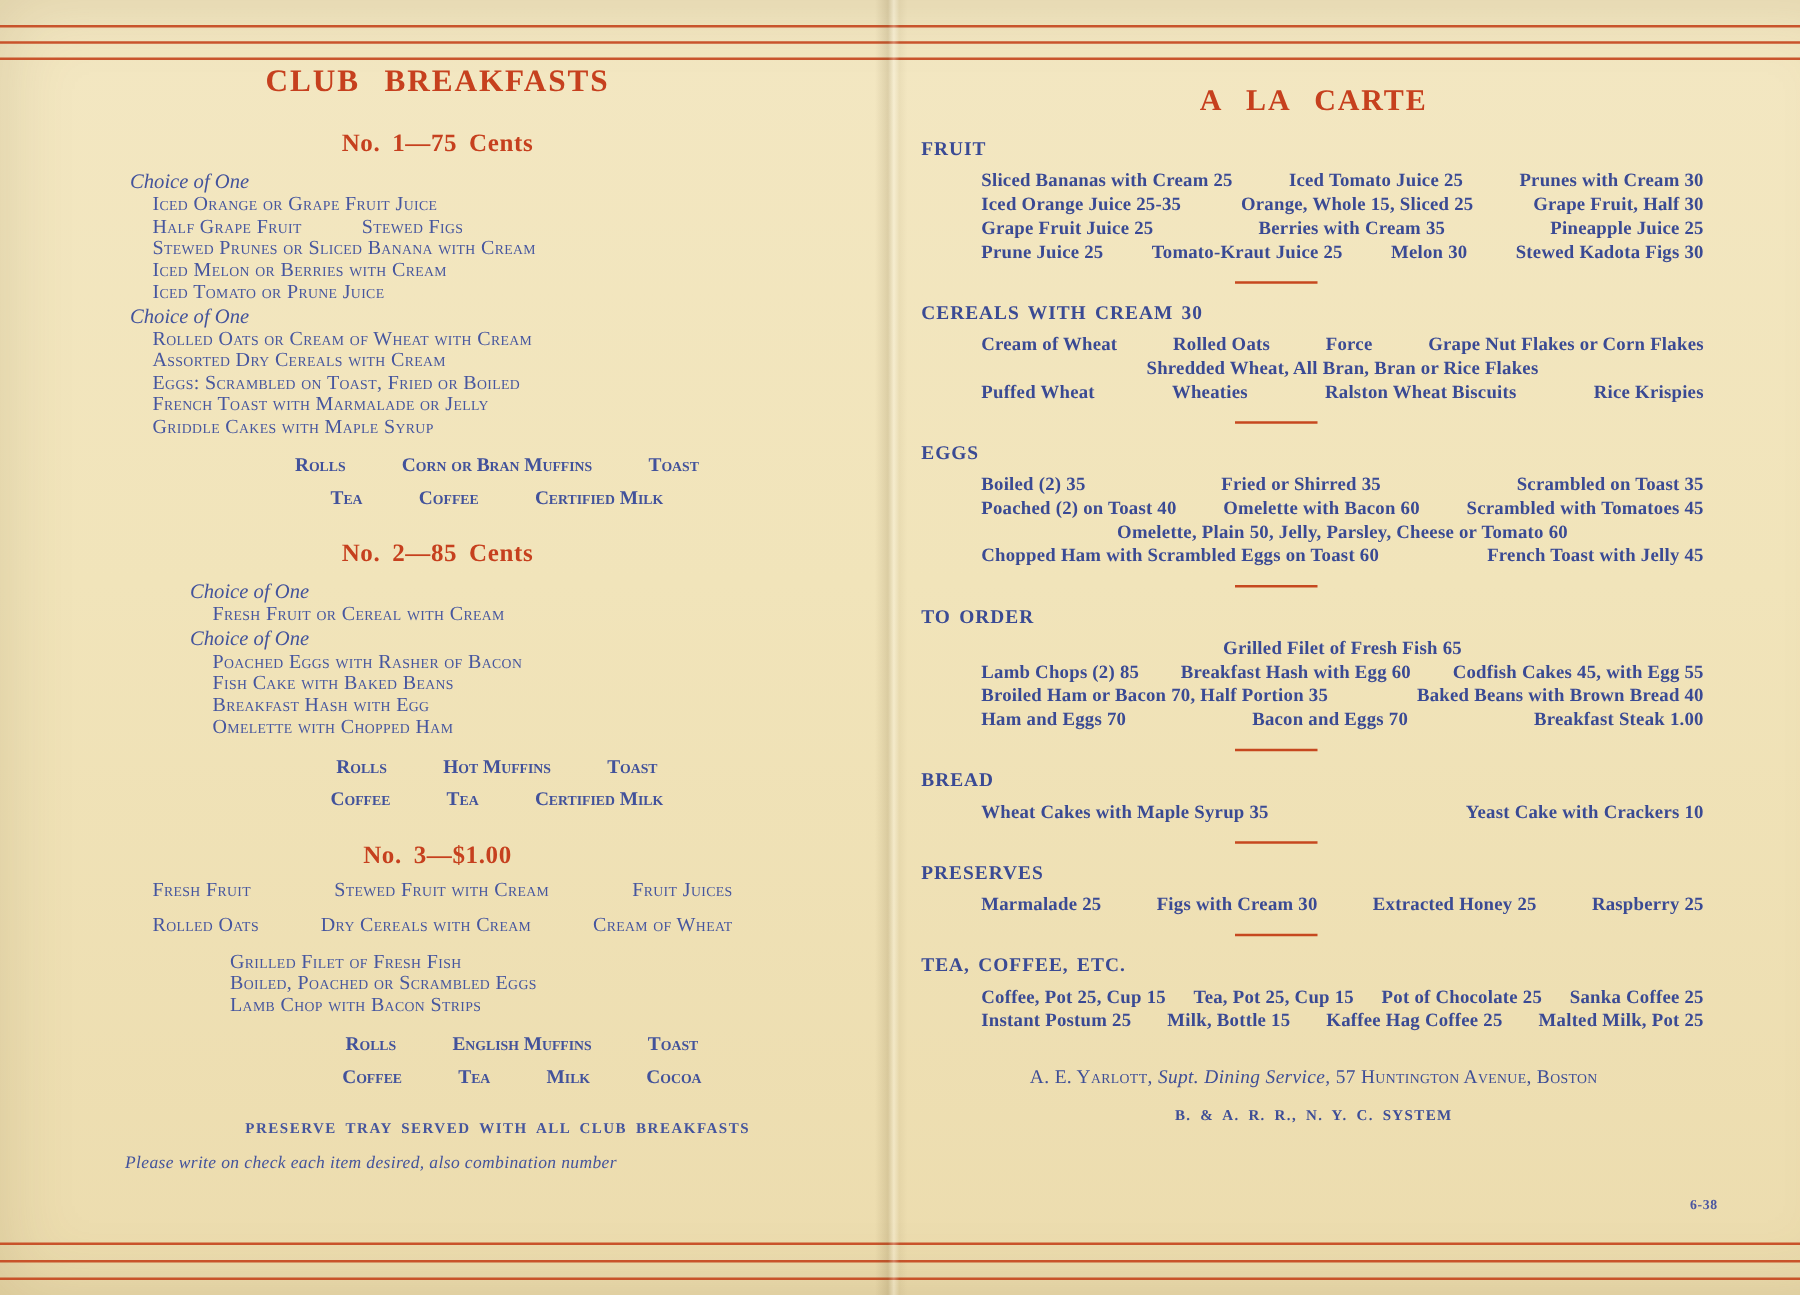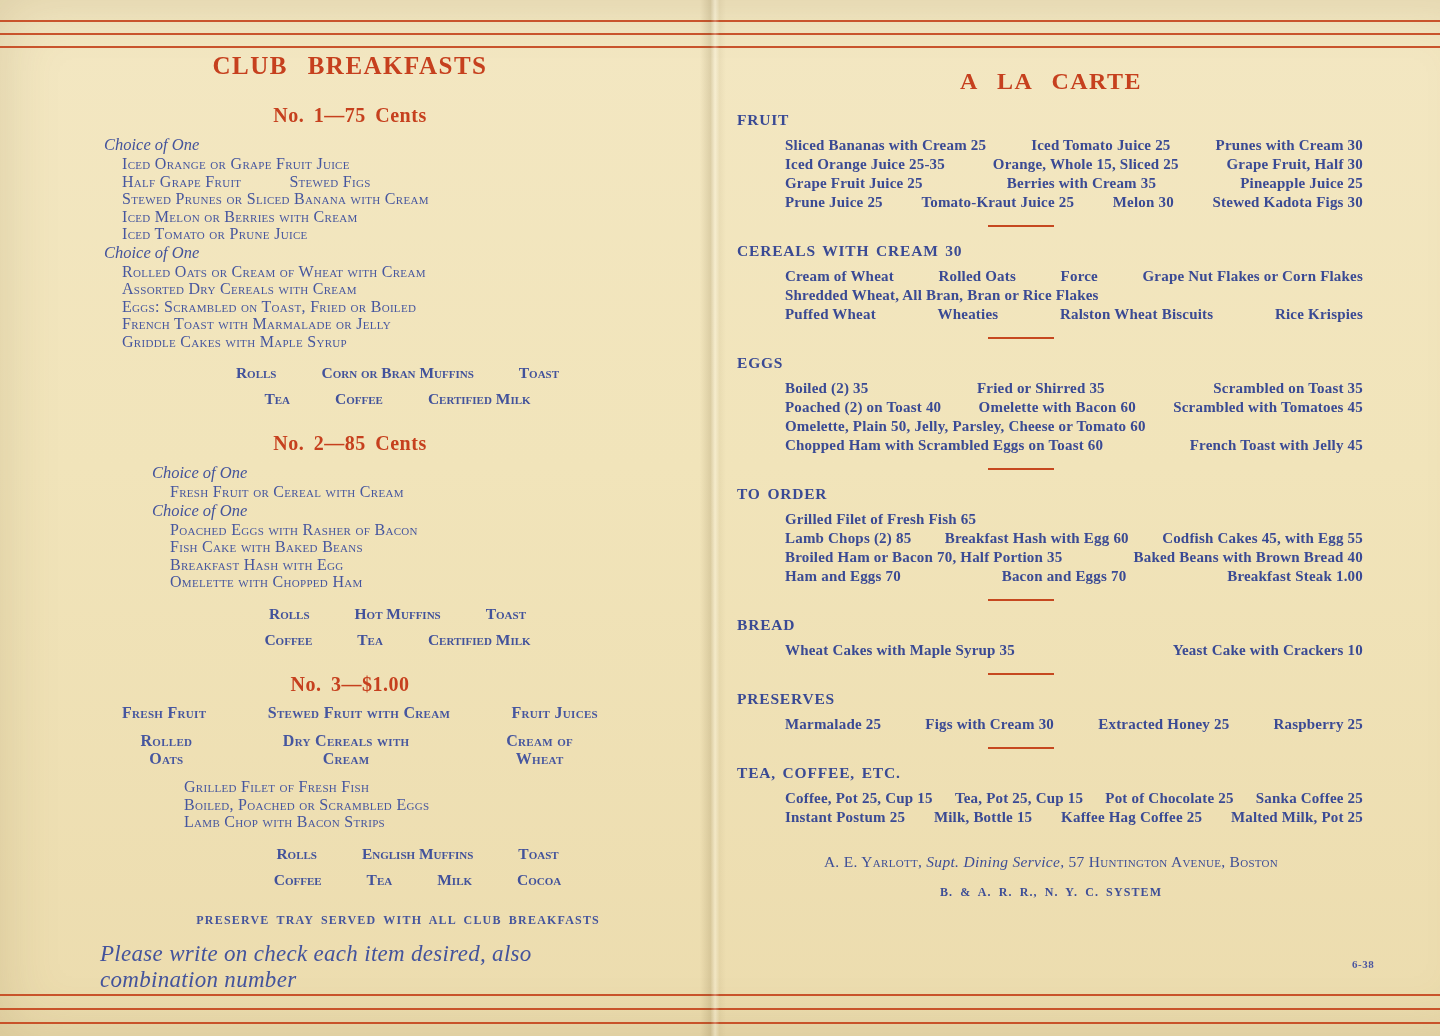--- a/index.html
+++ b/index.html
@@ -44,56 +44,56 @@
   .group-label { font-style:italic; font-size:16.5px; color:#43539c; margin-left:4px; }
   .group-label:empty { display:none; }
   .line {
     display:flex; gap:48px; margin-left:22px;
     font-variant:small-caps; font-size:16px; line-height:17.5px;
     letter-spacing:.3px; color:#46569f;text-align:center;
   }
   .combo:nth-child(2) .group { margin-left:48px; }
   .combo:nth-child(3) .group:nth-child(1) { margin-top:6px; }
   .combo:nth-child(3) .group:nth-child(1) .line {
-    margin-left:22px; margin-right:2px; justify-content:space-between; margin-bottom:11px;font-weight:bold;
+    margin-left:22px; margin-right:14px; justify-content:space-between; margin-bottom:11px;
   }
   .combo:nth-child(3) .group:nth-child(2) { margin-left:62px; }
   .accs { margin-top:14px; margin-left:95px; }
   .combo:nth-child(3) .accs { margin-left:135px; }
   .acc-line {
     display:flex; justify-content:center; gap:45px; margin-top:8px;
     font-variant:small-caps; font-size:15.5px; font-weight:bold; color:#42529b;
   }
   .footnote-caps {
     margin-top:24px; text-align:right; font-size:12px; font-weight:bold;
     letter-spacing:1.2px; word-spacing:3px; color:#45559d;
   }
   .footnote-italic {
-    margin-top:13px; font-style:italic; font-size:23px; color:#43539c; letter-spacing:.3px;
+    margin-top:13px; font-style:italic; font-size:14px; color:#43539c; letter-spacing:.3px;
   }
 
   
   .page-right { position:absolute; left:737px; top:68px; width:628px; }
   .page-right .page-title { font-size:24px; margin-bottom:16px; }
   .rsection + .rsection { margin-top:13px; }
   .rsection + .rsection::before {
     content:""; display:block; width:66px; height:2px; background:#c6481f;
     margin:0 auto 15px auto; transform:translateX(-30px);
   }
   .rheading {
     font-size:15.5px; font-weight:bold; letter-spacing:.8px; word-spacing:2px;
     color:#3a4a94; margin:0 0 7px 0;
   }
   .rrow {
     display:flex; justify-content:space-between;
     margin-left:48px; margin-right:2px;
     font-size:15px; font-weight:bold; line-height:19px; color:#3a4a94;
     letter-spacing:.2px;
   }
-  .rrow[data-align="center"] { justify-content:flex-start; }
+  .rrow[data-align="center"] { justify-content:center; }
   .rfooter {
     margin-top:26px; text-align:center; font-size:15.5px; color:#3e4e97;
     font-variant:small-caps; letter-spacing:.3px;
   }
   .rfooter .role { font-style:italic; font-variant:normal; }
   .system-line {
     margin-top:14px; text-align:center; font-size:12px; font-weight:bold;
     letter-spacing:1.1px; word-spacing:3px; color:#3e4e97;
   }
   .form-code {

